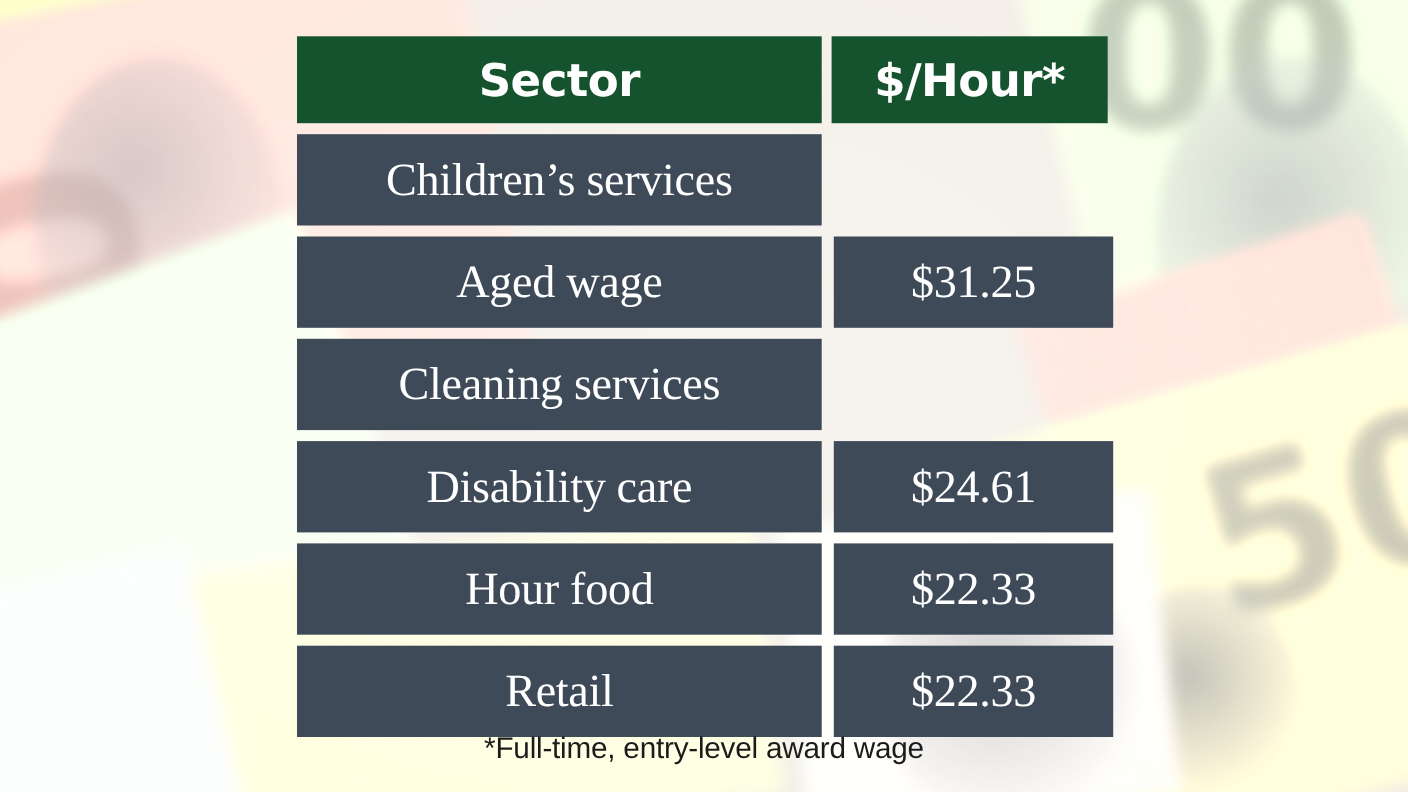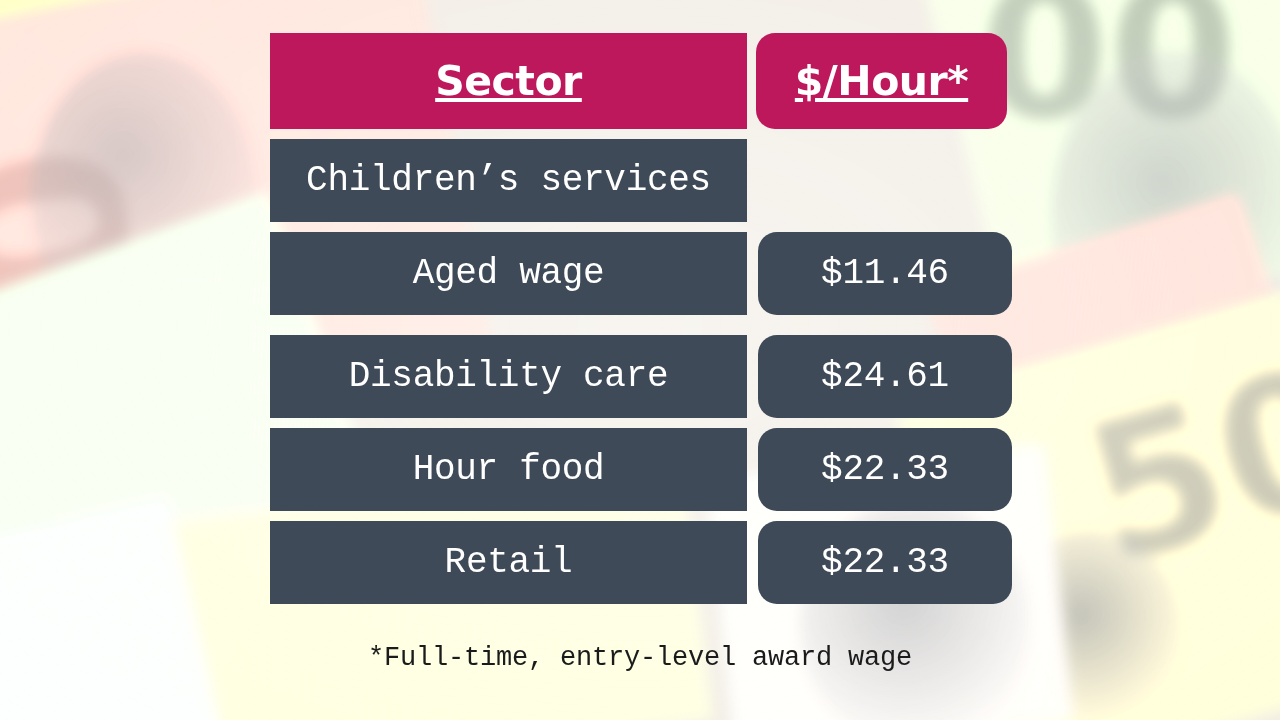--- a/index.html
+++ b/index.html
@@ -67,51 +67,51 @@
     margin-bottom:10px;
   }
   .cell {
     display:flex;
     align-items:center;
     justify-content:center;
     color:#ffffff;
     text-align:center;
   }
   .c-sector { width:477px; }
-  .c-rate   { width:254px; margin-left:11px;border-radius:19px; }
-
-  
-  .header .cell { background:#be185d; height:96px;text-decoration:underline; }
+  .c-rate   { width:254px; margin-left:11px; }
+
+  
+  .header .cell { background:#14532d; height:79px; }
   .header .c-sector { width:477px; }
   .header .c-rate   { width:251px; margin-left:9px; }
   .header .cell span {
     font-family:"DejaVu Sans", sans-serif;
     font-weight:bold;
     font-size:41px;
     letter-spacing:-0.5px;
   }
 
   
   .data .cell { background:#3e4a57; height:83px; }
   .data .cell span {
-    font-family:Liberation Mono, monospace;
+    font-family:Liberation Serif, serif;
     font-weight:400;
-    font-size:36px;
+    font-size:42px;
     letter-spacing:-0.3px;
     white-space:nowrap;
     text-align:right;
   }
 
   
   #footnote {
     position:absolute;
     left:0; right:0;
-    top:643px;
+    top:665px;
     text-align:center;
-    font-family:Liberation Mono, monospace;
+    font-family:Liberation Sans, sans-serif;
     font-size:27px;
     color:#1b1b1b;
     letter-spacing:-0.2px;
   }
 </style>
 </head>
 <body>
 
 <div id="stage">
 
@@ -164,25 +164,28 @@
       <div class="cell c-sector">
         <span>Children’s services</span>
       </div>
     </div>
 
     <div class="row data">
       <div class="cell c-sector">
         <span>Aged wage</span>
       </div>
       <div class="cell c-rate">
-        <span>$11.46</span>
-      </div>
-    </div>
-
-    <div class="row data">
+        <span>$31.25</span>
+      </div>
+    </div>
+
+    <div class="row data">
+      <div class="cell c-sector">
+        <span>Cleaning services</span>
+      </div>
     </div>
 
     <div class="row data">
       <div class="cell c-sector">
         <span>Disability care</span>
       </div>
       <div class="cell c-rate">
         <span>$24.61</span>
       </div>
     </div>

